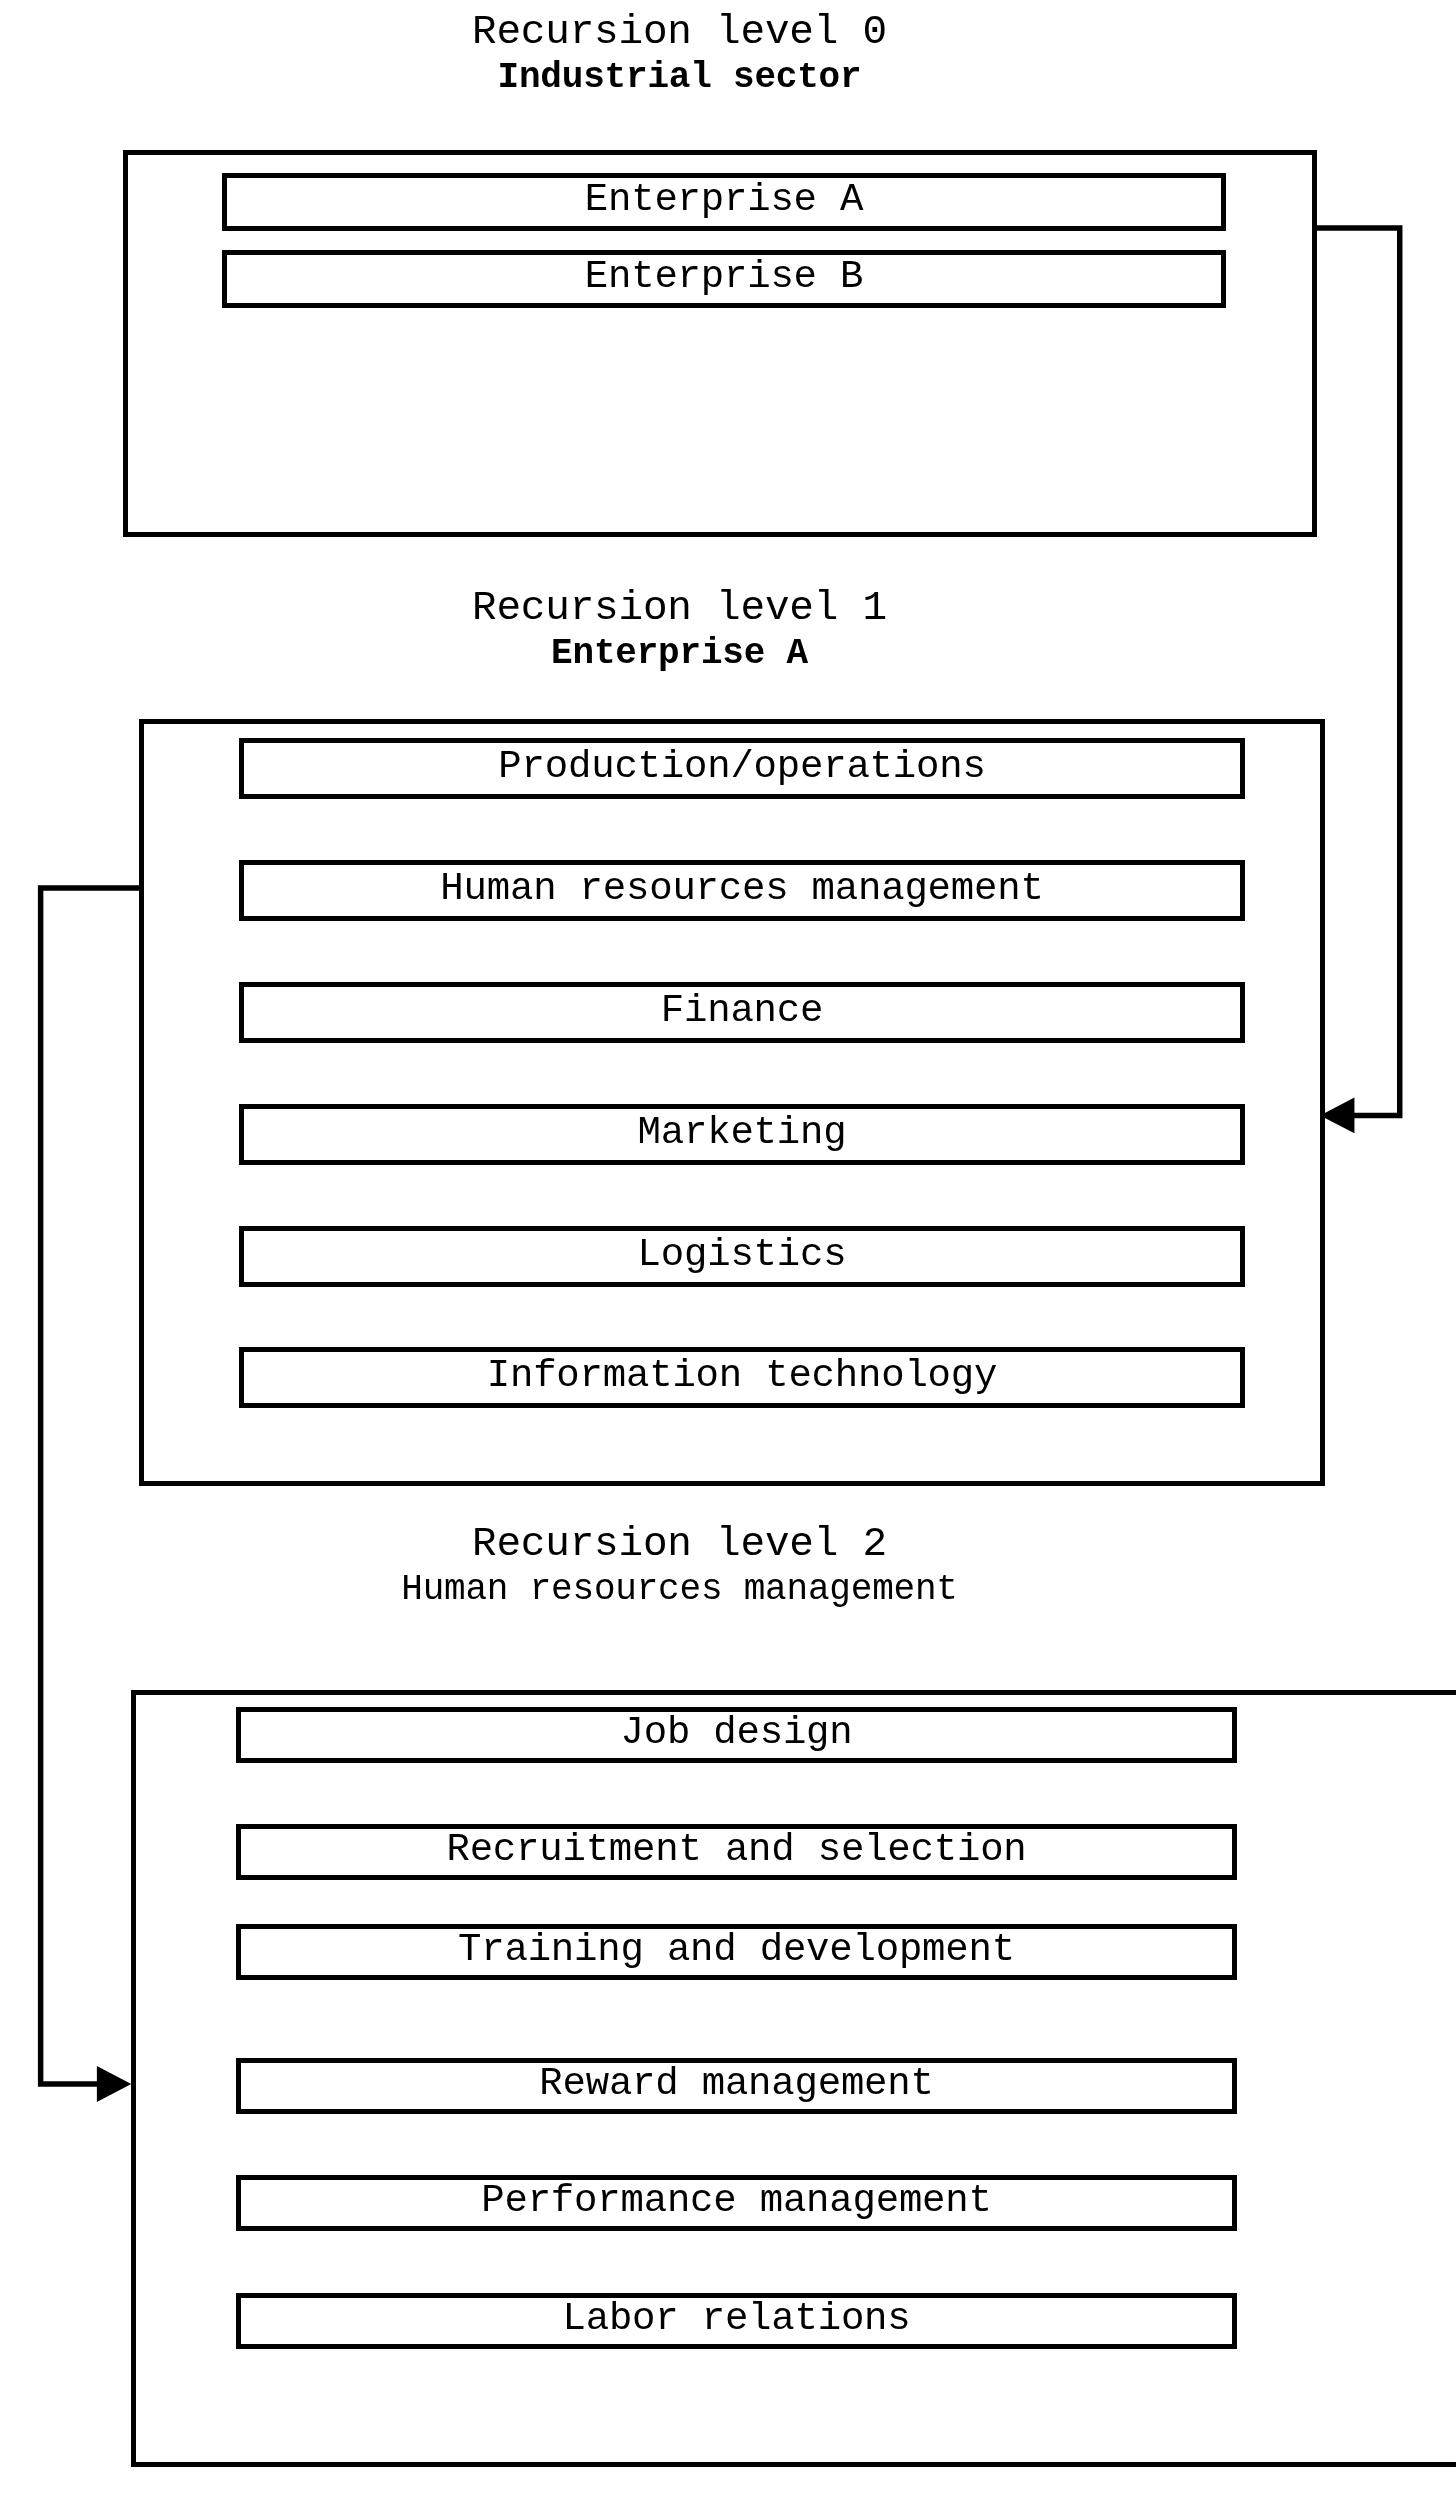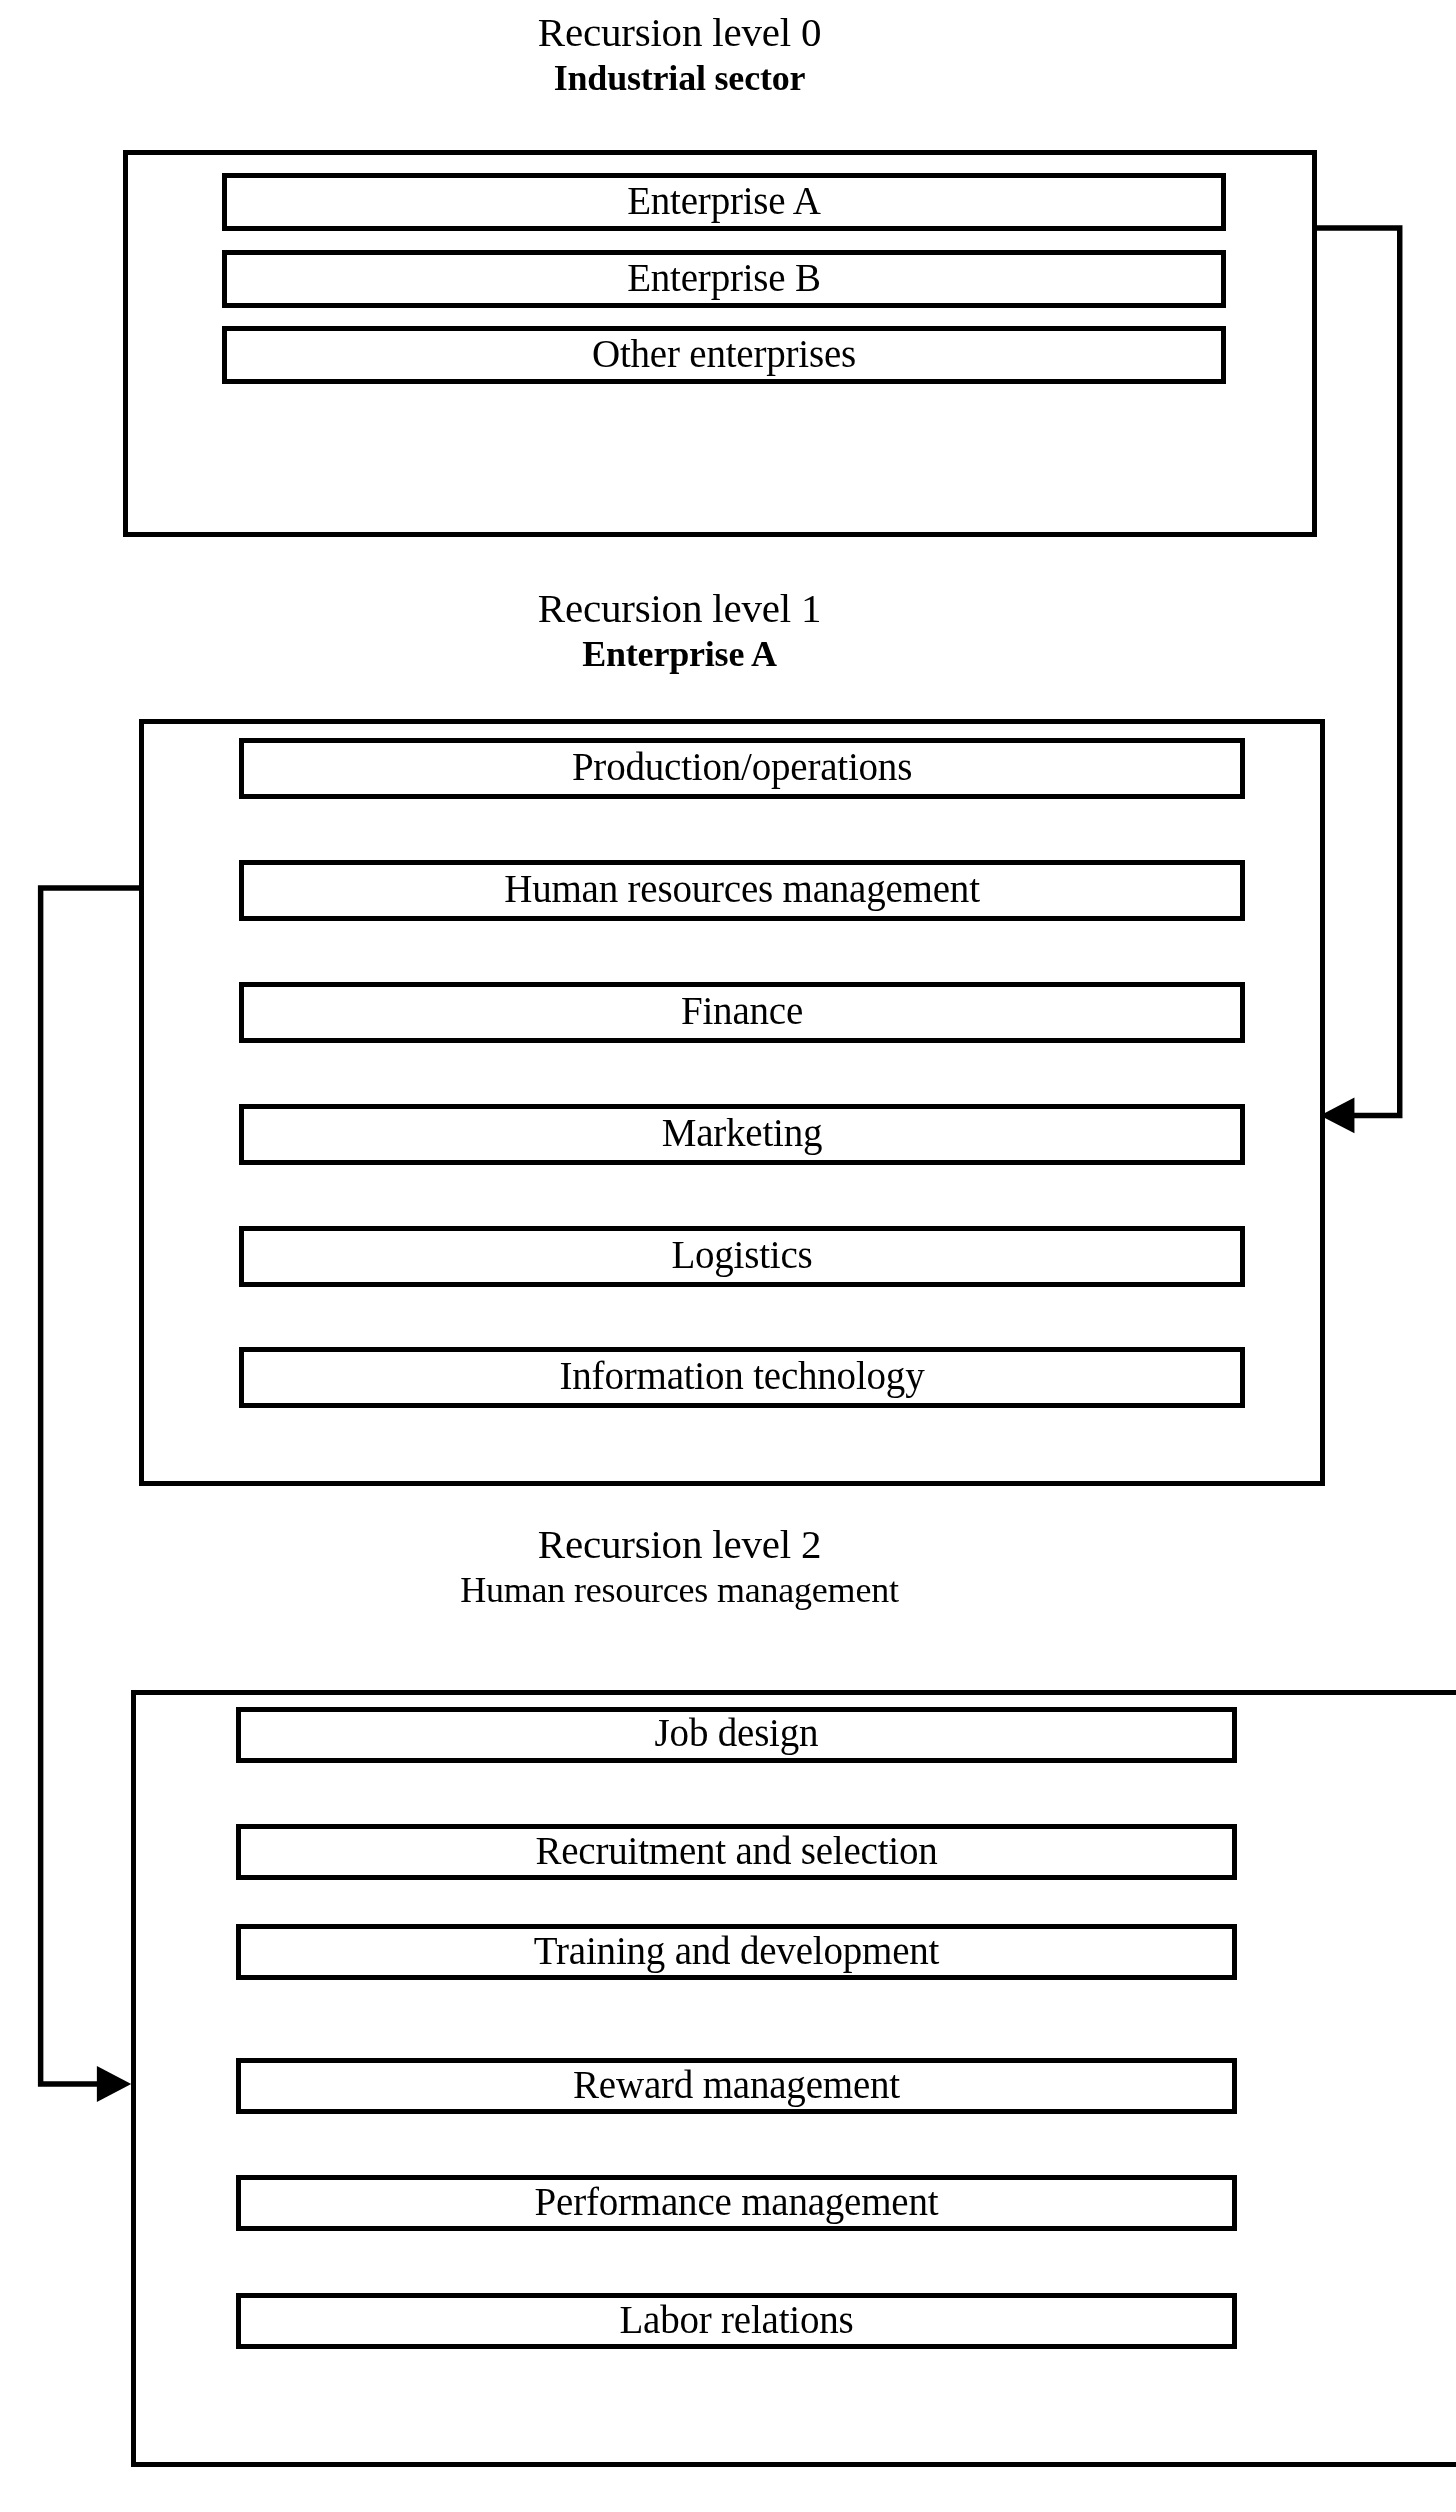--- a/index.html
+++ b/index.html
@@ -5,21 +5,21 @@
   html, body {
     margin: 0;
     padding: 0;
     background: #ffffff;
   }
   #page {
     position: relative;
     width: 1456px;
     height: 2512px;
     background: #ffffff;
-    font-family: Liberation Serif, serif;
+    font-family: Liberation Mono, monospace;
     color: #000000;
     overflow: hidden;
   }
 
   
   .level-heading {
     position: absolute;
     left: 0;
     width: 1359px;
     text-align: center;
@@ -112,23 +112,20 @@
     <span class="lvl-line2">Industrial sector</span>
   </div>
 
   <div class="container-box" id="container-level-0">
     <div class="item-box lvl0-item" style="top:18px;">
       <span>Enterprise A</span>
     </div>
     <div class="item-box lvl0-item" style="top:95px;">
       <span>Enterprise B</span>
     </div>
-    <div class="item-box lvl0-item" style="top:171px;">
-      <span>Other enterprises</span>
-    </div>
   </div>
 
   <div class="level-heading bold-sub" id="heading-1">
     <span class="lvl-line1">Recursion level 1</span>
     <span class="lvl-line2">Enterprise A</span>
   </div>
 
   <div class="container-box" id="container-level-1">
     <div class="item-box lvl1-item" style="top:14px;">
       <span>Production/operations</span>

